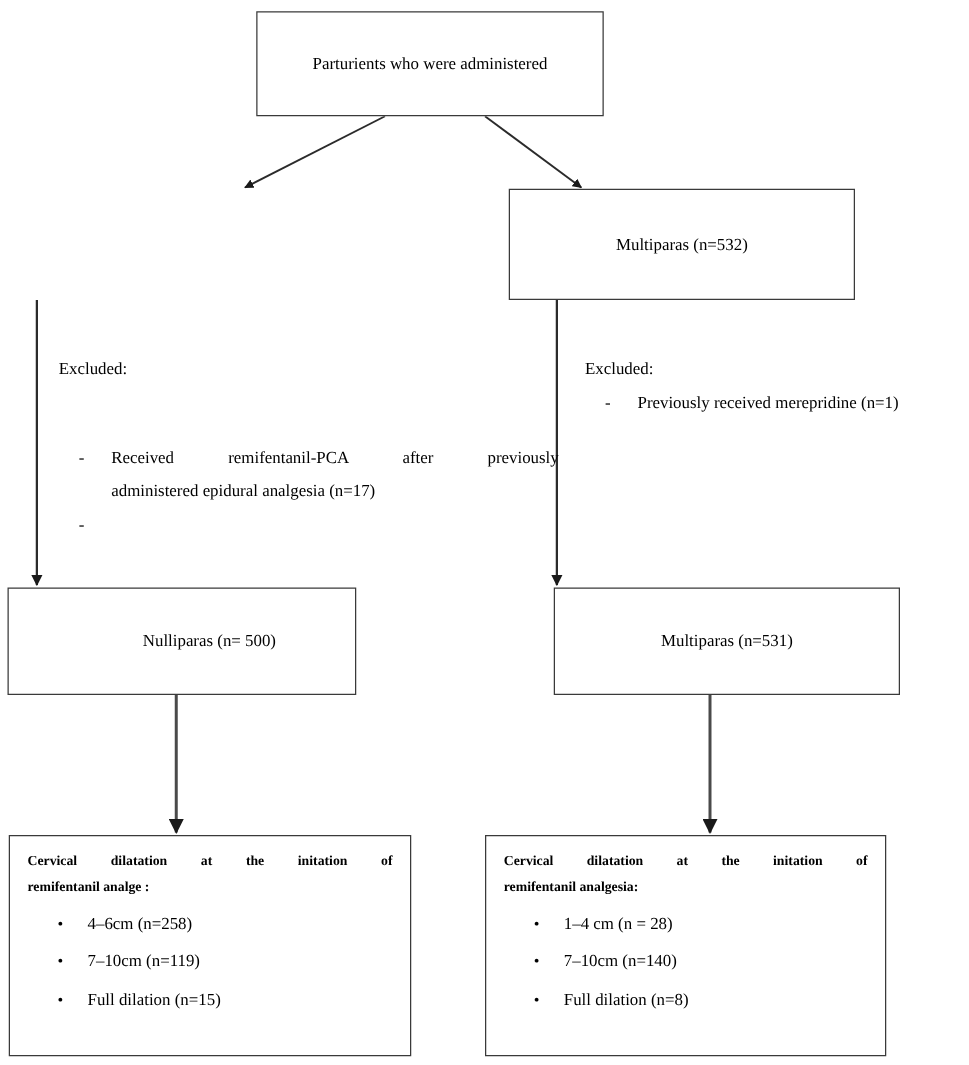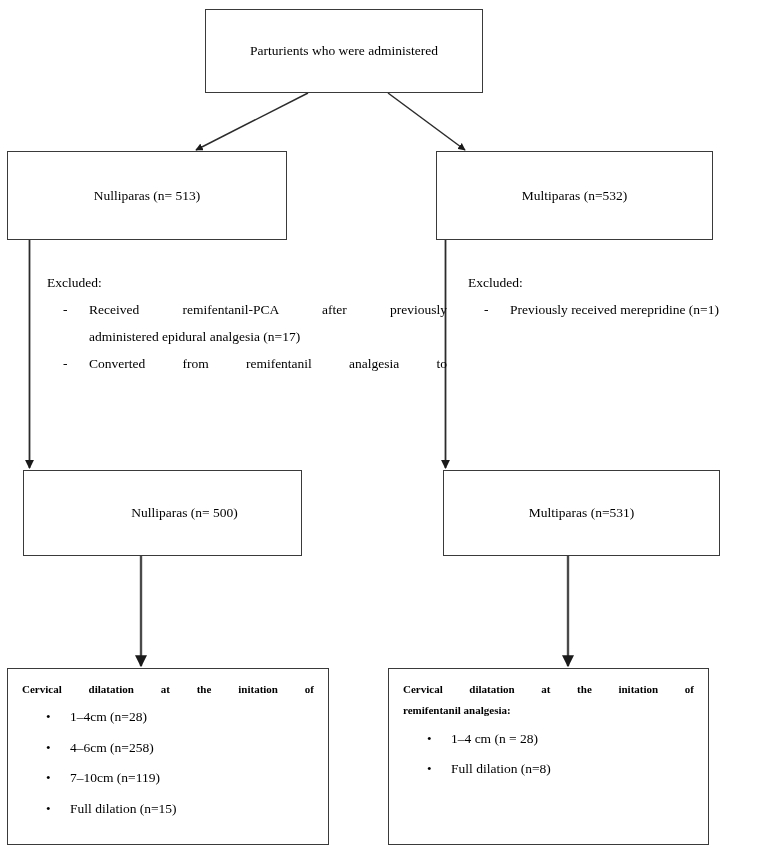--- a/index.html
+++ b/index.html
@@ -73,20 +73,21 @@
     left: -24px;
     top: 0;
     font-size: 13px;
   }
   .excluded {
     position: absolute;
     font-size: 13.5px;
   }
   .excluded .ex-title {
     line-height: 1.95;
+    margin-top: 12px;
   }
   .excluded ul {
     list-style: none;
     margin: 0;
     padding: 0 0 0 42px;
   }
   .excluded ul li {
     position: relative;
     line-height: 2.0;
     text-align: justify;
@@ -95,20 +96,21 @@
   .excluded ul li::before {
     content: "-";
     position: absolute;
     left: -26px;
     top: 0;
   }
   .excluded ul li .just {
     display: block;
     text-align: justify;
     text-align-last: justify;
+    margin-top: 44px;
   }
   .excluded ul li .tail {
     display: block;
     text-align: left;
   }
 </style>
 </head>
 <body>
 
 <div id="canvas">
@@ -130,70 +132,67 @@
 
     <line x1="141" y1="556" x2="141" y2="666" stroke="#4a4a4a" stroke-width="2.4" marker-end="url(#arrowhead)"></line>
 
     <line x1="568" y1="556" x2="568" y2="666" stroke="#4a4a4a" stroke-width="2.4" marker-end="url(#arrowhead)"></line>
   </svg>
 
   <div class="node node-center" style="left:205px; top:9px; width:278px; height:84px;">
     <div>Parturients who were administered</div>
   </div>
 
-  <div class="node node-center" style="left:7px; top:151px; width:280px; height:89px;">
-    <div>Nulliparas (n= 513)</div>
-  </div>
 
-  <div class="node node-center" style="left:436px; top:151px; width:277px; height:89px;">
+  <div class="node node-center" style="left:407px; top:151px; width:277px; height:89px;">
     <div>Multiparas (n=532)</div>
   </div>
 
   <div class="excluded" style="left:47px; top:270px; width:400px;">
     <div class="ex-title">Excluded:</div>
     <ul>
       <li>
         <span class="just">Received remifentanil-PCA after previously</span>
         <span class="tail">administered epidural analgesia (n=17)</span>
       </li>
       <li>
-        <span class="just">Converted from remifentanil analgesia to</span>
       </li>
     </ul>
   </div>
 
   <div class="excluded" style="left:468px; top:270px; width:305px;">
     <div class="ex-title">Excluded:</div>
     <ul>
       <li>
         <span class="tail">Previously received merepridine (n=1)</span>
       </li>
     </ul>
   </div>
 
-  <div class="node node-center" style="left:23px; top:470px; width:279px; height:86px;padding-left:44px;">
+  <div class="node node-center" style="left:6px; top:470px; width:279px; height:86px;padding-left:44px;">
     <div>Nulliparas (n= 500)</div>
   </div>
 
   <div class="node node-center" style="left:443px; top:470px; width:277px; height:86px;">
     <div>Multiparas (n=531)</div>
   </div>
 
   <div class="node node-body" style="left:7px; top:668px; width:322px; height:177px;">
     <div class="head-line">Cervical dilatation at the initation of</div>
+    <div class="head-line last">remifentanil analge :</div>
     <ul class="bullets">
-      <li>1–4cm (n=28)</li>
       <li>4–6cm (n=258)</li>
       <li>7–10cm (n=119)</li>
       <li>Full dilation (n=15)</li>
     </ul>
   </div>
 
   <div class="node node-body" style="left:388px; top:668px; width:321px; height:177px;">
     <div class="head-line">Cervical dilatation at the initation of</div>
     <div class="head-line last">remifentanil analgesia:</div>
     <ul class="bullets">
       <li>1–4 cm (n = 28)</li>
+      <li>7–10cm (n=140)</li>
       <li>Full dilation (n=8)</li>
     </ul>
   </div>
 
 </div>
 
 </body></html>

